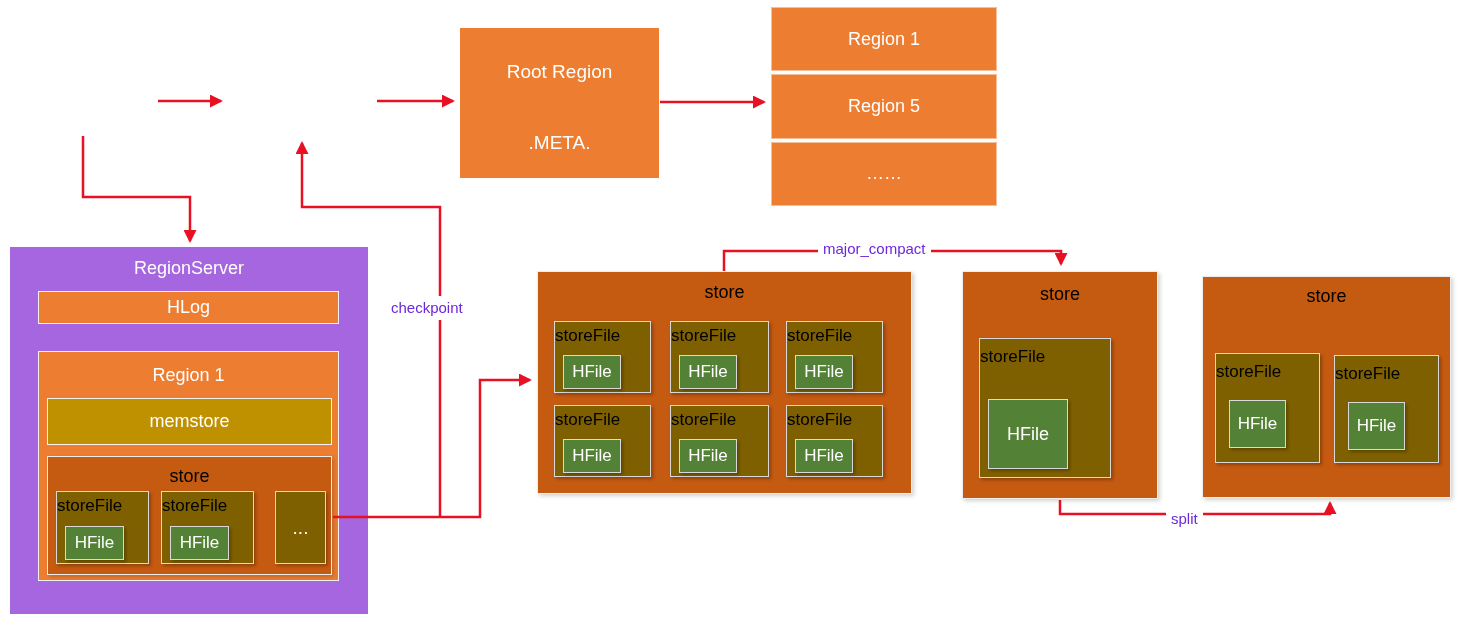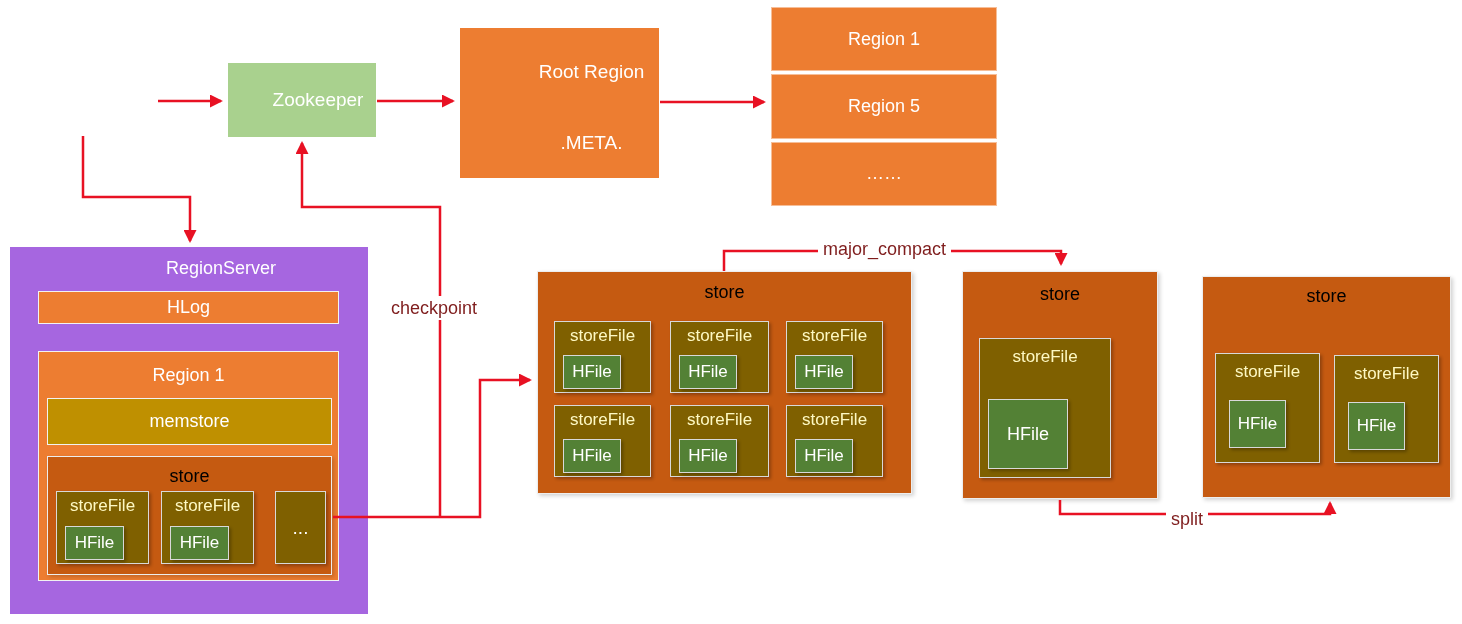--- a/index.html
+++ b/index.html
@@ -2,21 +2,21 @@
 <html><head>
 <meta charset="utf-8">
 <style>
   html, body { margin:0; padding:0; background:#ffffff; }
   .canvas {
     position:relative; width:1462px; height:624px; background:#ffffff;
     font-family:"Liberation Sans", sans-serif; overflow:hidden;
   }
   .abs { position:absolute; box-sizing:border-box; }
   .center { display:flex; align-items:center; justify-content:center; }
-  .wt { color:#ffffff;padding-left:32px; }
+  .wt { color:#ffffff; }
 
   .client { left:10px; top:63px; width:147px; height:72px; background:#BE1ABE; font-size:20px; }
   .zookeeper { left:228px; top:63px; width:148px; height:74px; background:#A9D18E; font-size:19px; }
 
   .root-region { left:460px; top:28px; width:199px; height:150px; background:#ED7D31; font-size:19px; }
   .root-line1 { top:33px; width:100%; text-align:center; }
   .root-line2 { top:104px; width:100%; text-align:center; }
 
   .meta-stack { left:771px; top:7px; width:226px; height:199px; display:flex; flex-direction:column; gap:3px; }
   .meta-row { flex:1; background:#ED7D31; border:1px solid rgba(255,255,255,.5);
@@ -30,37 +30,34 @@
   .memstore { left:8px; top:46px; width:285px; height:47px; background:#BF9000; border:1px solid #F2F2F2; font-size:18px; }
 
   .store { background:#C55A11; border:1px solid #EDEDED; box-shadow:2px 2px 4px rgba(0,0,0,.18); }
   .store-title { width:100%; text-align:center; font-size:18px; color:#000000; }
   .store-sm { left:8px; top:104px; width:285px; height:119px; }
   .store-big { left:537px; top:271px; width:375px; height:223px; }
   .store-compact { left:962px; top:271px; width:196px; height:228px; }
   .store-split { left:1202px; top:276px; width:249px; height:222px; }
 
   .storefile { background:#7F6000; border:1px solid #D9D9D9; box-shadow:2px 2px 3px rgba(0,0,0,.28); }
-  .sf-label { top:4px; width:100%; text-align:center; font-size:17px; color:#fef9c3; }
+  .sf-label { top:4px; width:100%; text-align:left; font-size:17px; color:#000000; }
   .hfile { background:#538135; border:1px solid #D9D9D9; box-shadow:2px 2px 3px rgba(0,0,0,.28);
            display:flex; align-items:center; justify-content:center; font-size:17px; color:#ffffff; }
   .dots { font-size:19px; color:#ffffff; }
 
   .arrows { position:absolute; left:0; top:0; z-index:5; pointer-events:none; }
-  .edge-label { position:absolute; z-index:6; color:#7f1d1d; font-size:18px; line-height:24px; background:#ffffff; padding:0 5px; }
+  .edge-label { position:absolute; z-index:6; color:#6d28d9; font-size:15px; line-height:24px; background:#ffffff; padding:0 5px; }
 </style>
 </head>
 <body>
 
 <div class="canvas">
 
 
-  <div class="abs center wt zookeeper">
-    <span>Zookeeper</span>
-  </div>
 
   <div class="abs wt root-region">
     <div class="abs root-line1">Root Region</div>
     <div class="abs root-line2">.META.</div>
   </div>
 
   <div class="abs meta-stack">
     <div class="meta-row">
         <span>Region 1</span>
       </div>

